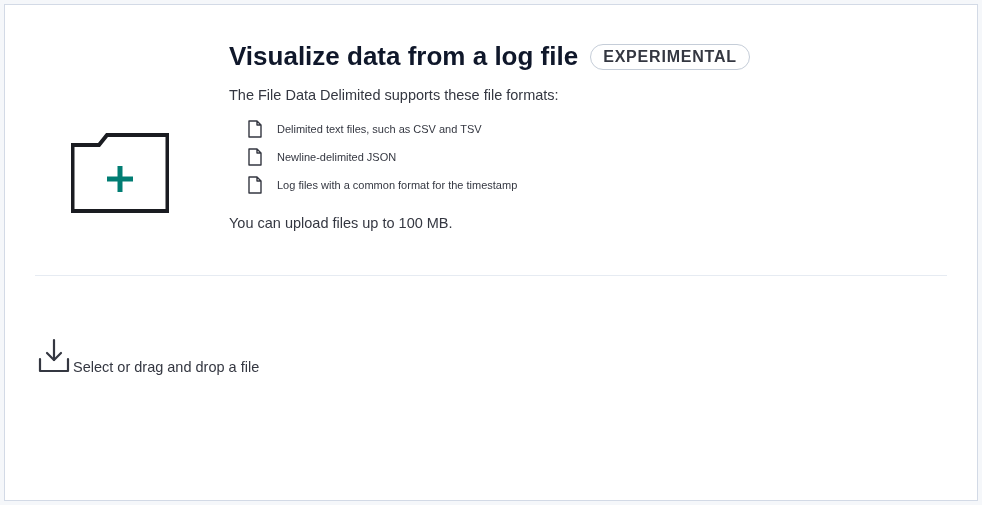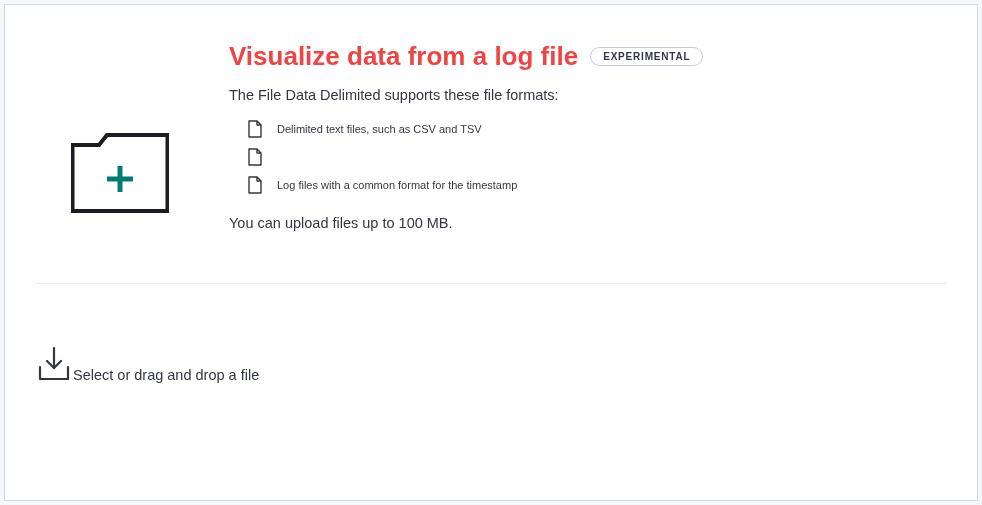--- a/index.html
+++ b/index.html
@@ -35,27 +35,27 @@
     }
     .title-row {
       display: flex;
       align-items: center;
       gap: 12px;
       margin-bottom: 12px;
     }
     .page-title {
       font-size: 26px;
       font-weight: 700;
-      color: #ef4444;
+      color: #0f172a;
     }
     .badge {
       border: 1px solid #c5cdd8;
       border-radius: 14px;
       padding: 3px 12px;
-      font-size: 10px;
+      font-size: 16px;
       letter-spacing: 0.8px;
       font-weight: 700;
       color: #343741;
     }
     .intro-text, .supports-text, .limit-text, .experimental-text {
       font-size: 14.5px;
       line-height: 1.55;
       color: #343741;
     }
     .intro-text { margin-bottom: 12px; }
@@ -68,21 +68,21 @@
       display: flex;
       align-items: center;
       gap: 14px;
       font-size: 11px;
       color: #343741;
       margin-bottom: 10px;
     }
     .doc-icon {
       display: inline-flex;
     }
-    .limit-text { margin-bottom: 28px; }
+    .limit-text { margin-bottom: 20px; }
     .link {
       color: #006bb4;
       text-decoration: none;
     }
     .divider {
       border: none;
       border-top: 1px solid #e6ebf2;
       margin: 20px 0 0 0;
     }
     .drop-zone {
@@ -129,20 +129,21 @@
               </svg>
           </span>
           <span>Delimited text files, such as CSV and TSV</span>
         </li>
         <li>
           <span class="doc-icon">
             <svg width="16" height="18" viewBox="0 0 16 18">
                 <path d="M2 1 L10 1 L14 5 L14 17 L2 17 Z M10 1 L10 5 L14 5" fill="none" stroke="#343741" stroke-width="1.4" stroke-linejoin="round"></path>
               </svg>
           </span>
+          <span>Newline-delimited JSON</span>
         </li>
         <li>
           <span class="doc-icon">
             <svg width="16" height="18" viewBox="0 0 16 18">
                 <path d="M2 1 L10 1 L14 5 L14 17 L2 17 Z M10 1 L10 5 L14 5" fill="none" stroke="#343741" stroke-width="1.4" stroke-linejoin="round"></path>
               </svg>
           </span>
           <span>Log files with a common format for the timestamp</span>
         </li>
       </ul>

